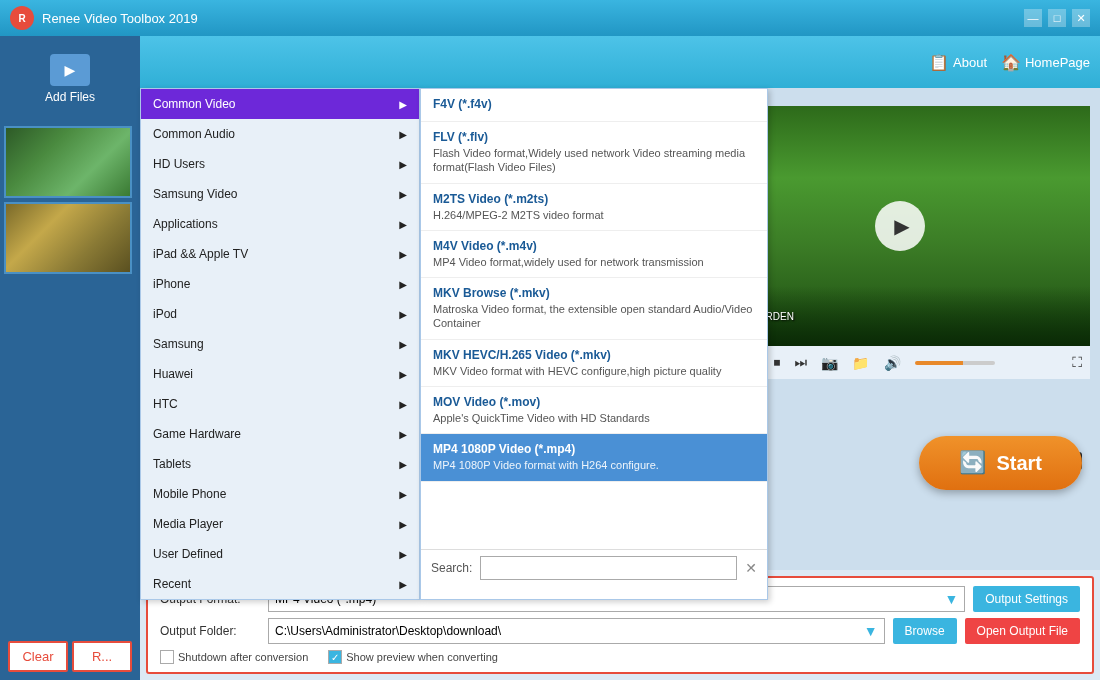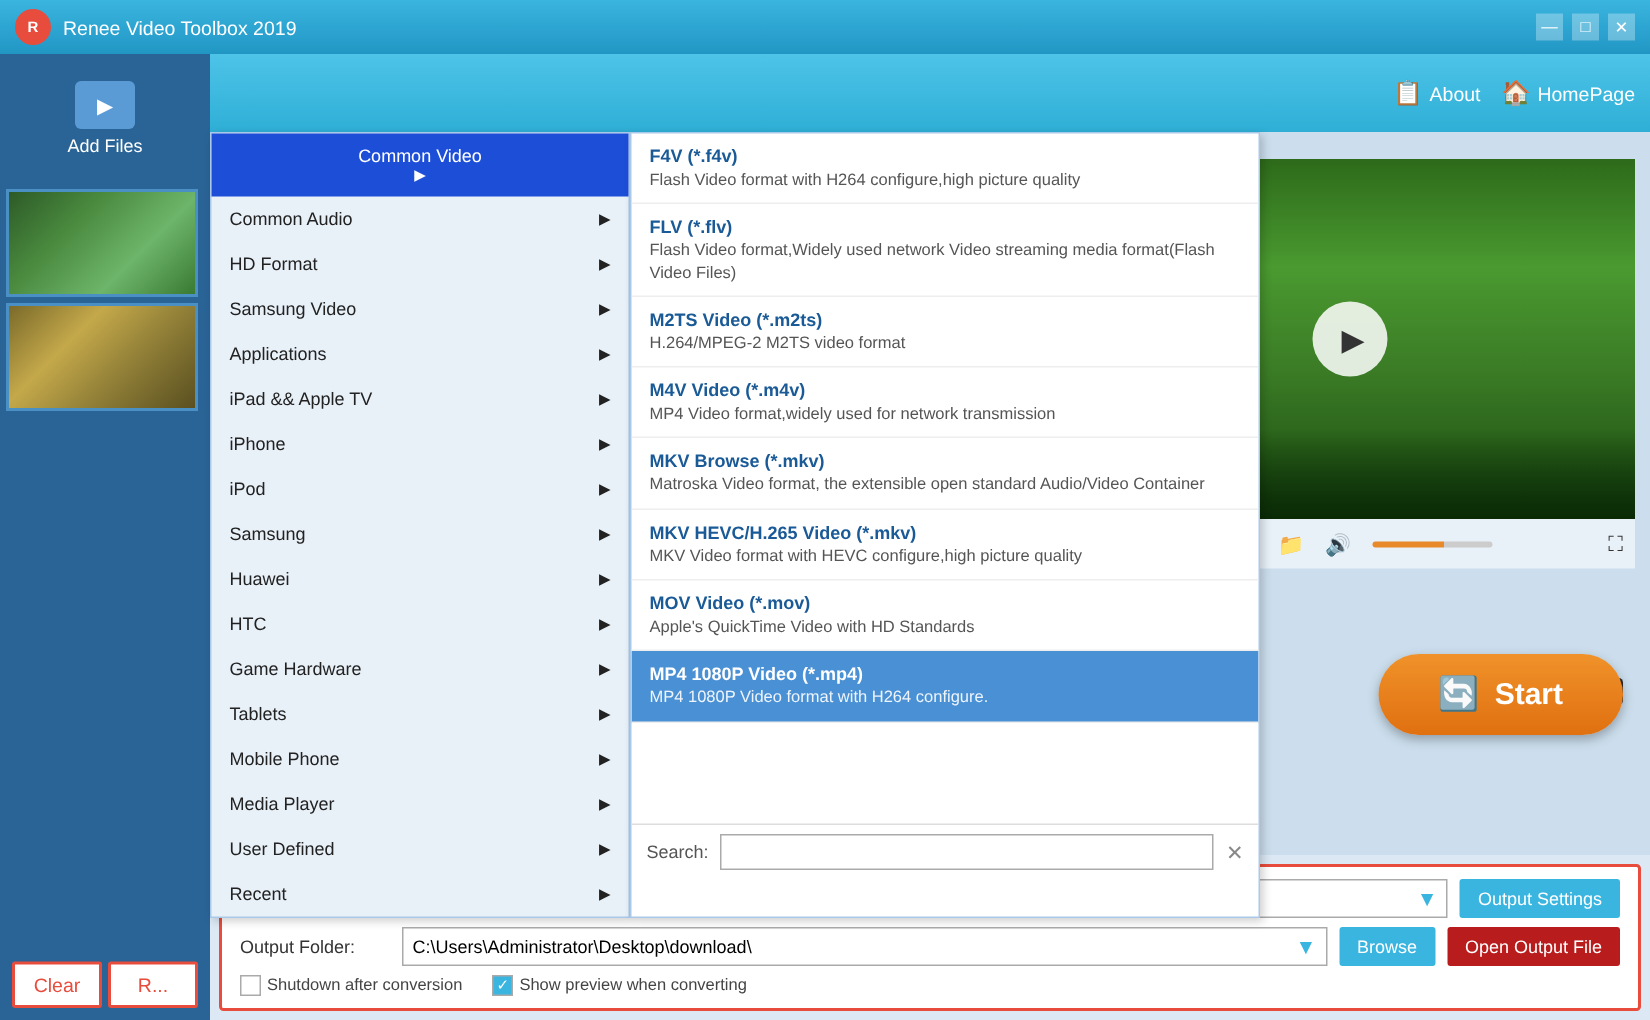--- a/index.html
+++ b/index.html
@@ -304,21 +304,21 @@
       color: white;
       border: none;
       padding: 4px 12px;
       cursor: pointer;
       font-size: 12px;
       height: 26px;
       border-radius: 2px;
       white-space: nowrap;
     }
     .output-btn.browse { background: #3ab5e0; }
-    .output-btn.open { background: #b91c1c; }
+    .output-btn.open { background: #ef4444; }
 
     .checkbox-row {
       display: flex;
       gap: 20px;
       font-size: 11px;
       color: #444;
       margin-top: 4px;
     }
     .checkbox-item { display: flex; align-items: center; gap: 4px; }
     .checkbox-box {
@@ -373,29 +373,28 @@
       padding: 8px 12px;
       cursor: pointer;
       display: flex;
       align-items: center;
       justify-content: space-between;
       font-size: 12px;
       color: #222;
       white-space: nowrap;
     }
     .menu-item.active-section {
-      background: #1d4ed8;
-      color: white;
-      flex-direction: column;
+      background: #6d28d9;
+      color: white;
     }
     .menu-item .arrow { font-size: 10px; }
 
     
     .menu-level2 {
-      width: 420px;
+      width: 348px;
       background: white;
       border: 1px solid #aac8e8;
       box-shadow: 2px 2px 6px rgba(0,0,0,0.2);
       display: flex;
       flex-direction: column;
     }
     .format-list {
       flex: 1;
       overflow-y: auto;
       max-height: 460px;
@@ -504,21 +503,21 @@
       <div class="menu-level1">
         <div class="menu-item active-section">
           <span>Common Video</span>
           <span class="arrow">▶</span>
         </div>
         <div class="menu-item">
           <span>Common Audio</span>
           <span class="arrow">▶</span>
         </div>
         <div class="menu-item">
-          <span>HD Format</span>
+          <span>HD Users</span>
           <span class="arrow">▶</span>
         </div>
         <div class="menu-item">
           <span>Samsung Video</span>
           <span class="arrow">▶</span>
         </div>
         <div class="menu-item">
           <span>Applications</span>
           <span class="arrow">▶</span>
         </div>
@@ -569,21 +568,20 @@
         <div class="menu-item">
           <span>Recent</span>
           <span class="arrow">▶</span>
         </div>
       </div>
 
       <div class="menu-level2">
         <div class="format-list">
           <div class="format-item">
             <div class="format-name">F4V (*.f4v)</div>
-            <div class="format-desc">Flash Video format with H264 configure,high picture quality</div>
           </div>
           <div class="format-item">
             <div class="format-name">FLV (*.flv)</div>
             <div class="format-desc">Flash Video format,Widely used network Video streaming media format(Flash Video Files)</div>
           </div>
           <div class="format-item">
             <div class="format-name">M2TS Video (*.m2ts)</div>
             <div class="format-desc">H.264/MPEG-2 M2TS video format</div>
           </div>
           <div class="format-item">

